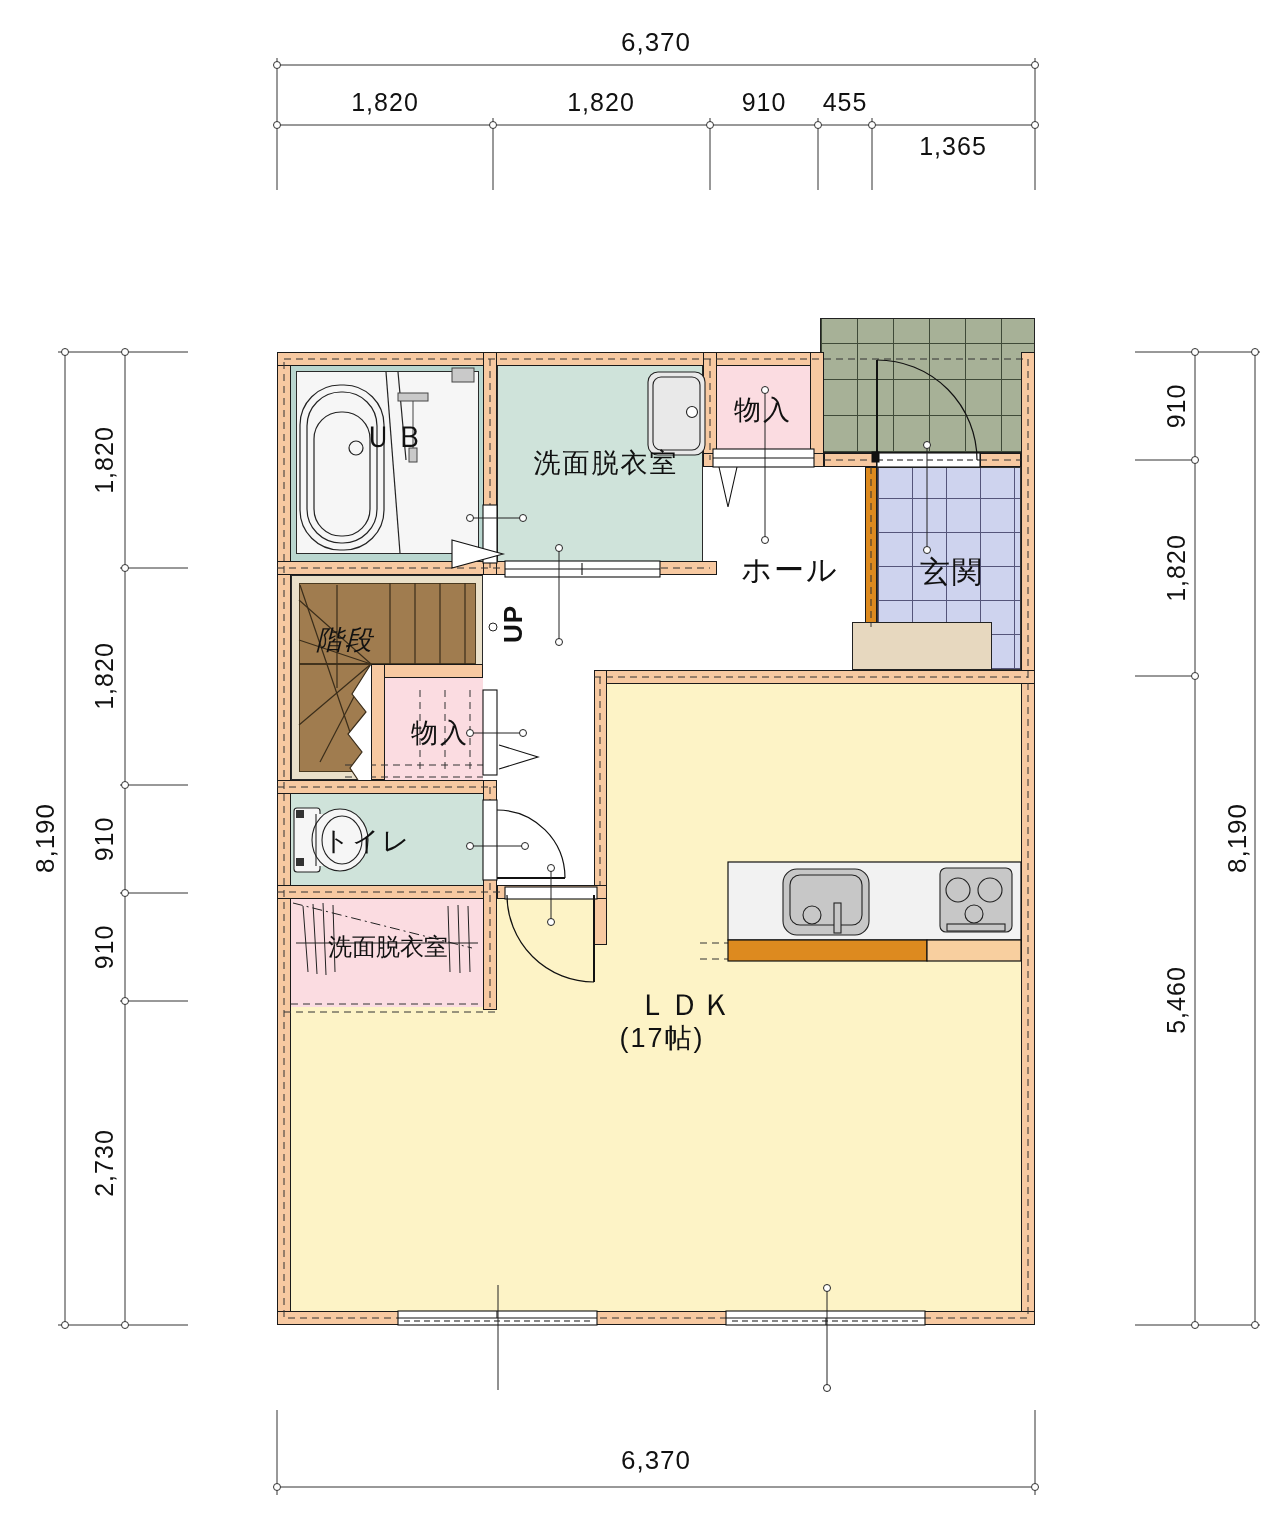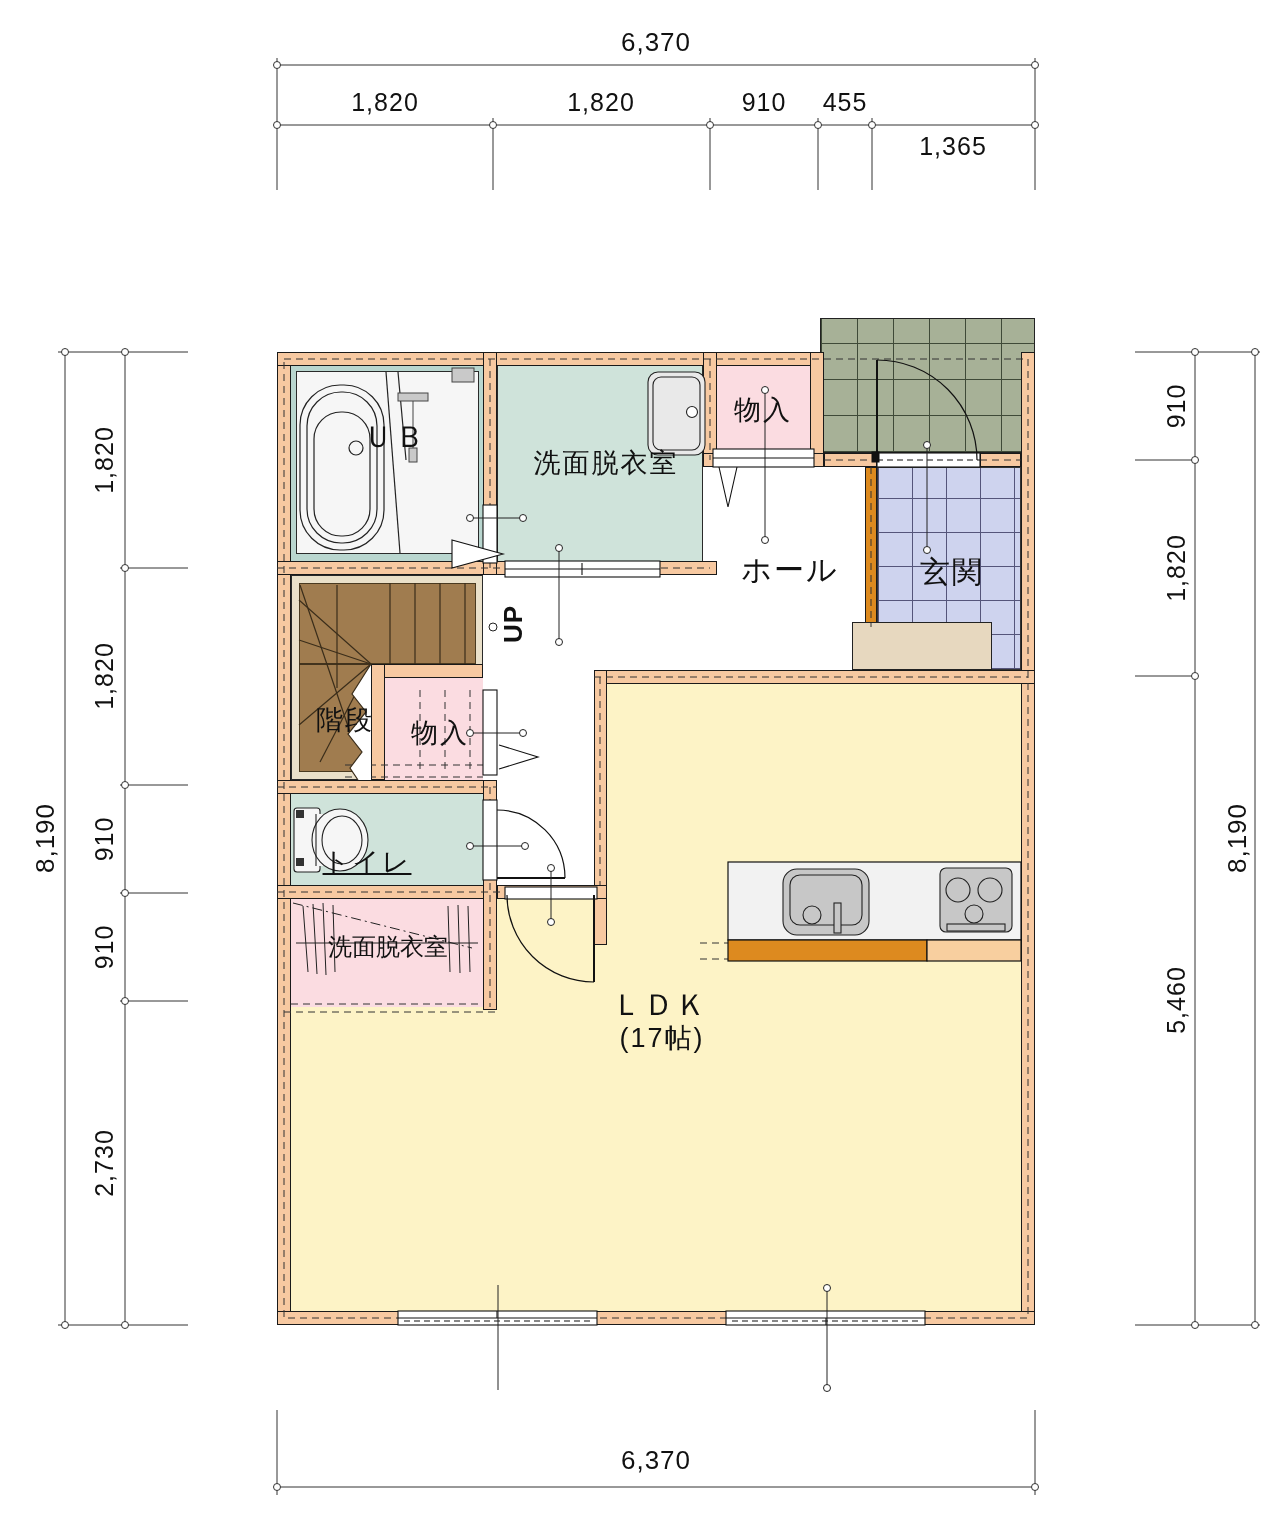--- a/index.html
+++ b/index.html
@@ -319,21 +319,21 @@
   <div class="lbl dim v total" style="left:1237px;top:838px;">8,190</div>
   <div class="lbl dim v" style="left:1176px;top:406px;">910</div>
   <div class="lbl dim v" style="left:1176px;top:568px;">1,820</div>
   <div class="lbl dim v" style="left:1176px;top:1000px;">5,460</div>
 
   <div class="lbl room-lbl big" style="left:395px;top:437px;">ＵＢ</div>
   <div class="lbl room-lbl" style="left:606px;top:463px;">洗面脱衣室</div>
   <div class="lbl room-lbl" style="left:763px;top:410px;">物入</div>
   <div class="lbl room-lbl big" style="left:790px;top:570px;">ホール</div>
   <div class="lbl room-lbl big" style="left:952px;top:572px;">玄関</div>
-  <div class="lbl room-lbl" style="left:345px;top:720px;">階段</div>
+  <div class="lbl room-lbl" style="left:345px;top:640px;font-style:italic;">階段</div>
   <div class="lbl up-lbl v" style="left:513px;top:624px;">UP</div>
   <div class="lbl room-lbl" style="left:440px;top:733px;">物入</div>
-  <div class="lbl room-lbl" style="left:367px;top:862px;text-decoration:underline;">トイレ</div>
+  <div class="lbl room-lbl" style="left:367px;top:841px;">トイレ</div>
   <div class="lbl room-lbl small" style="left:388px;top:947px;">洗面脱衣室</div>
-  <div class="lbl room-lbl big" style="left:660px;top:1005px;">ＬＤＫ</div>
+  <div class="lbl room-lbl big" style="left:686px;top:1005px;">ＬＤＫ</div>
   <div class="lbl room-lbl" style="left:662px;top:1038px;">(17帖)</div>
 
 </div>
 
 </body></html>

